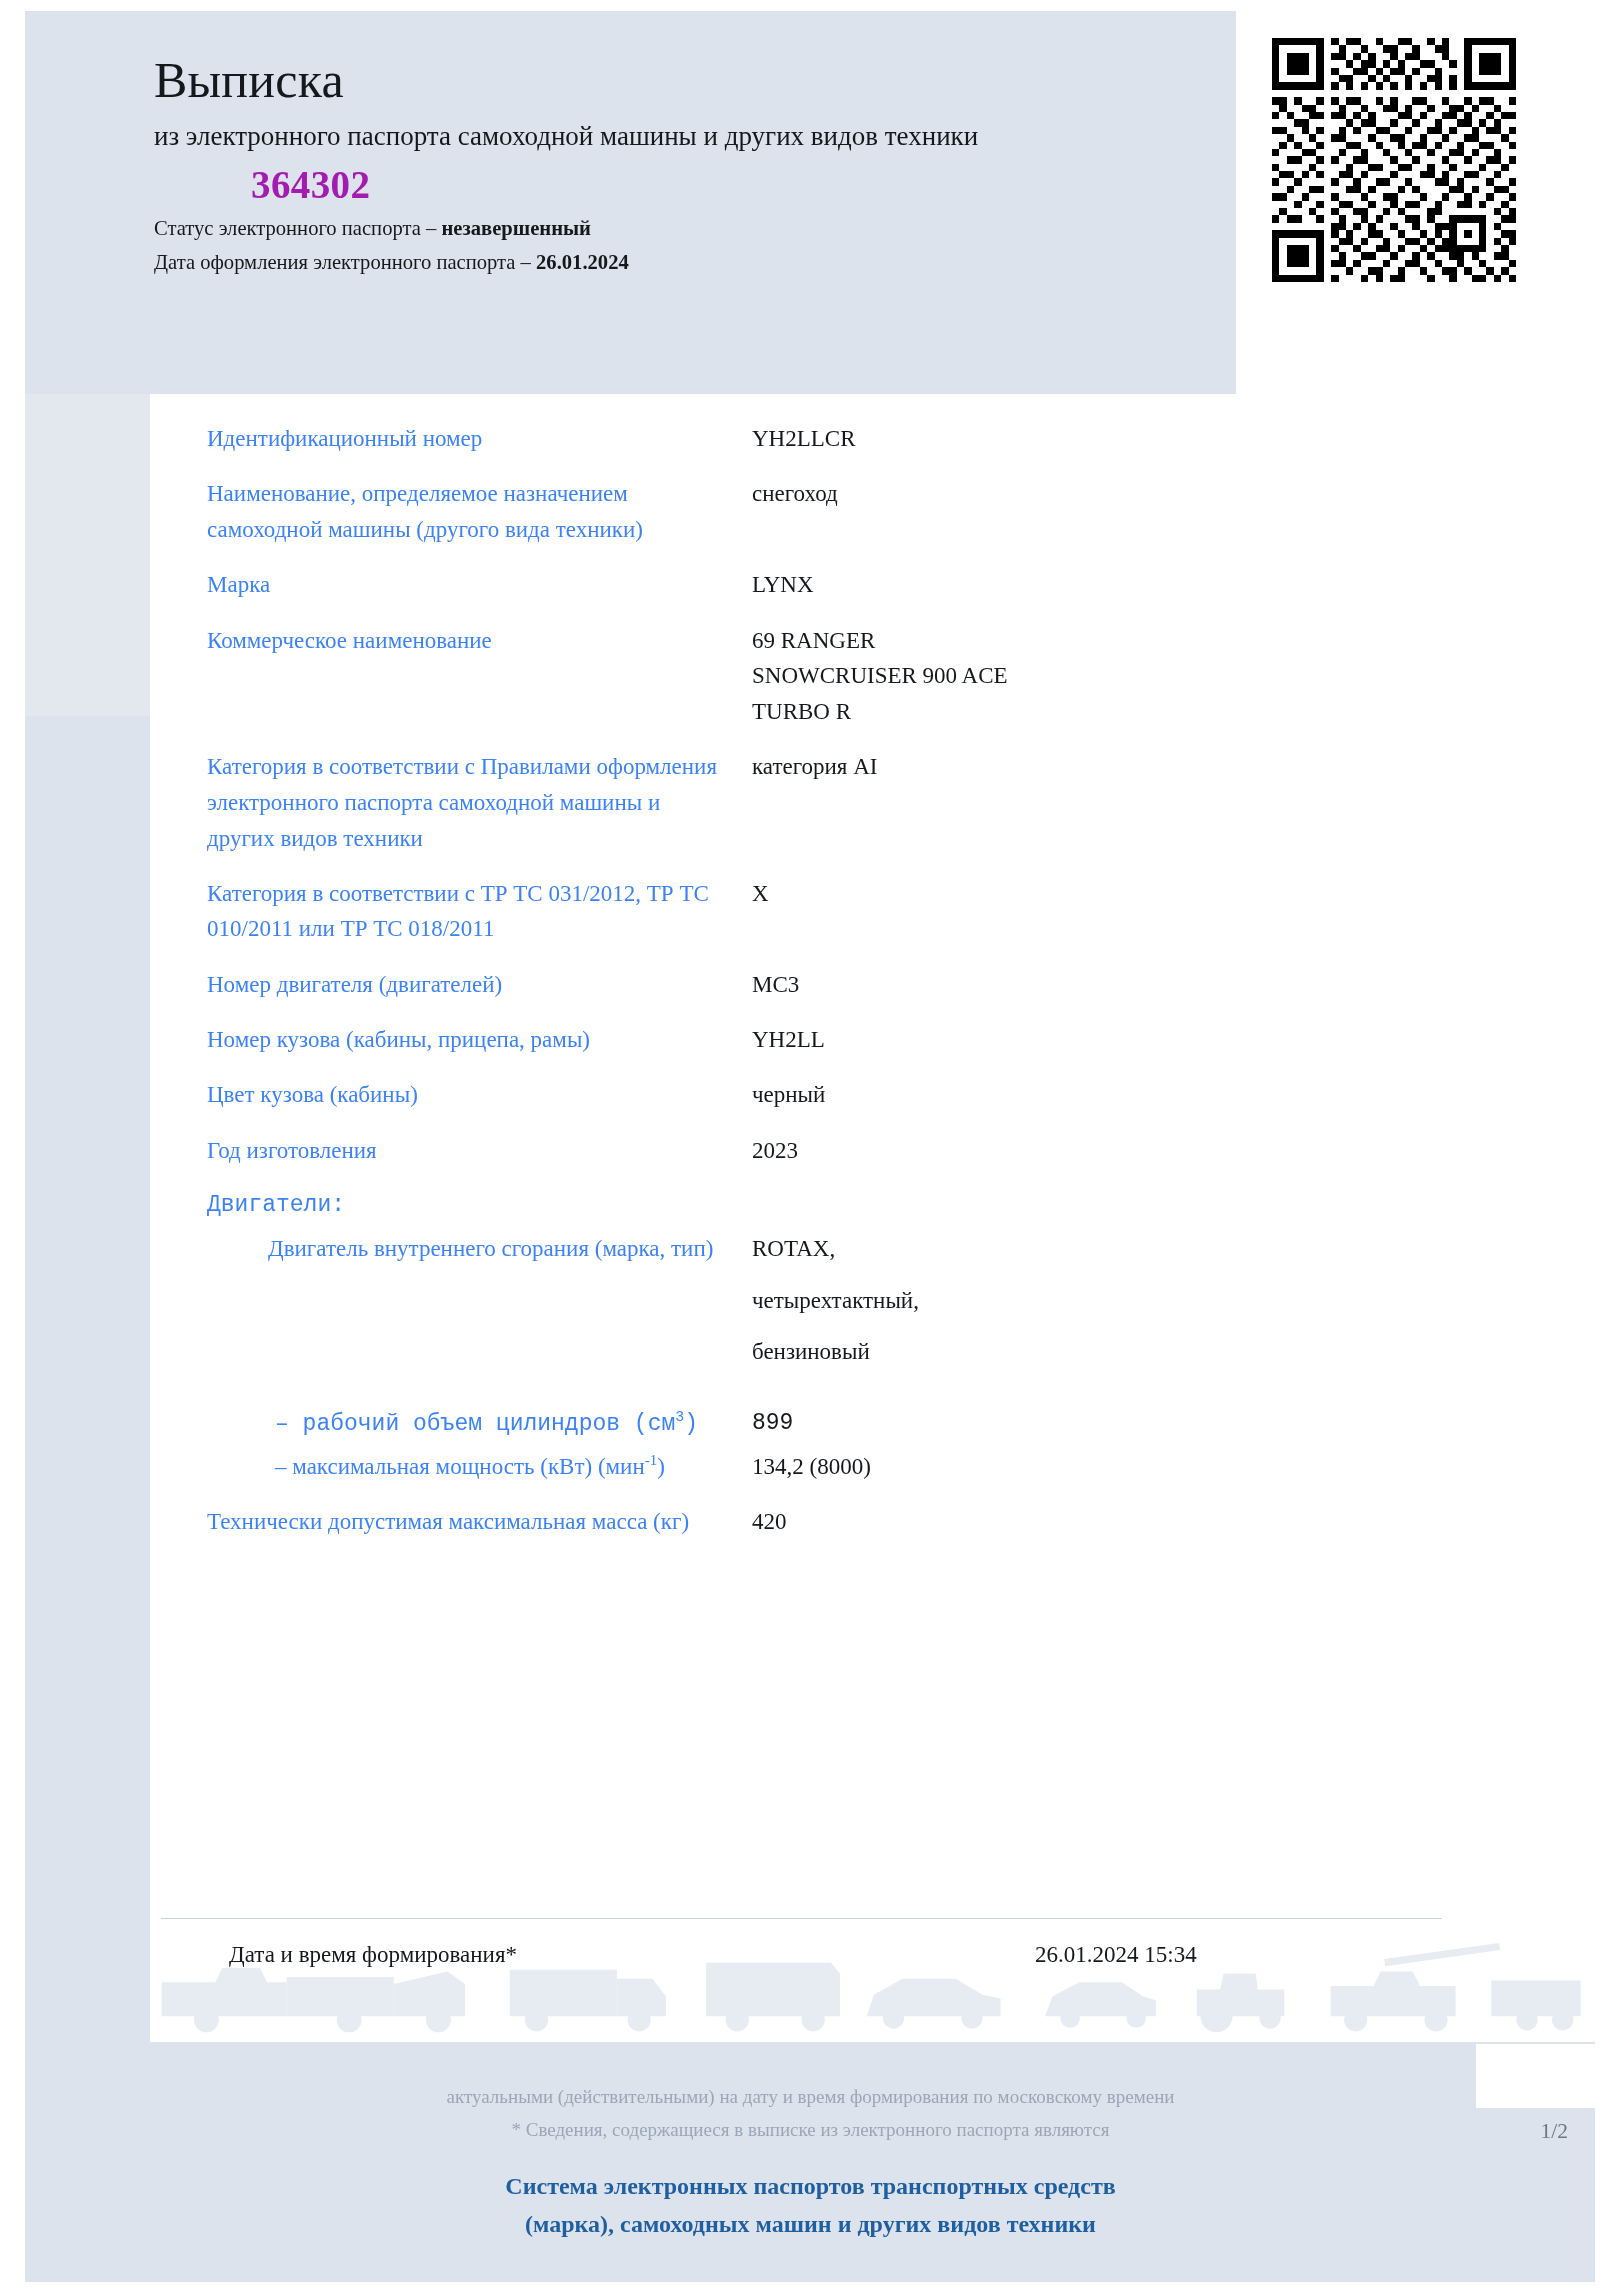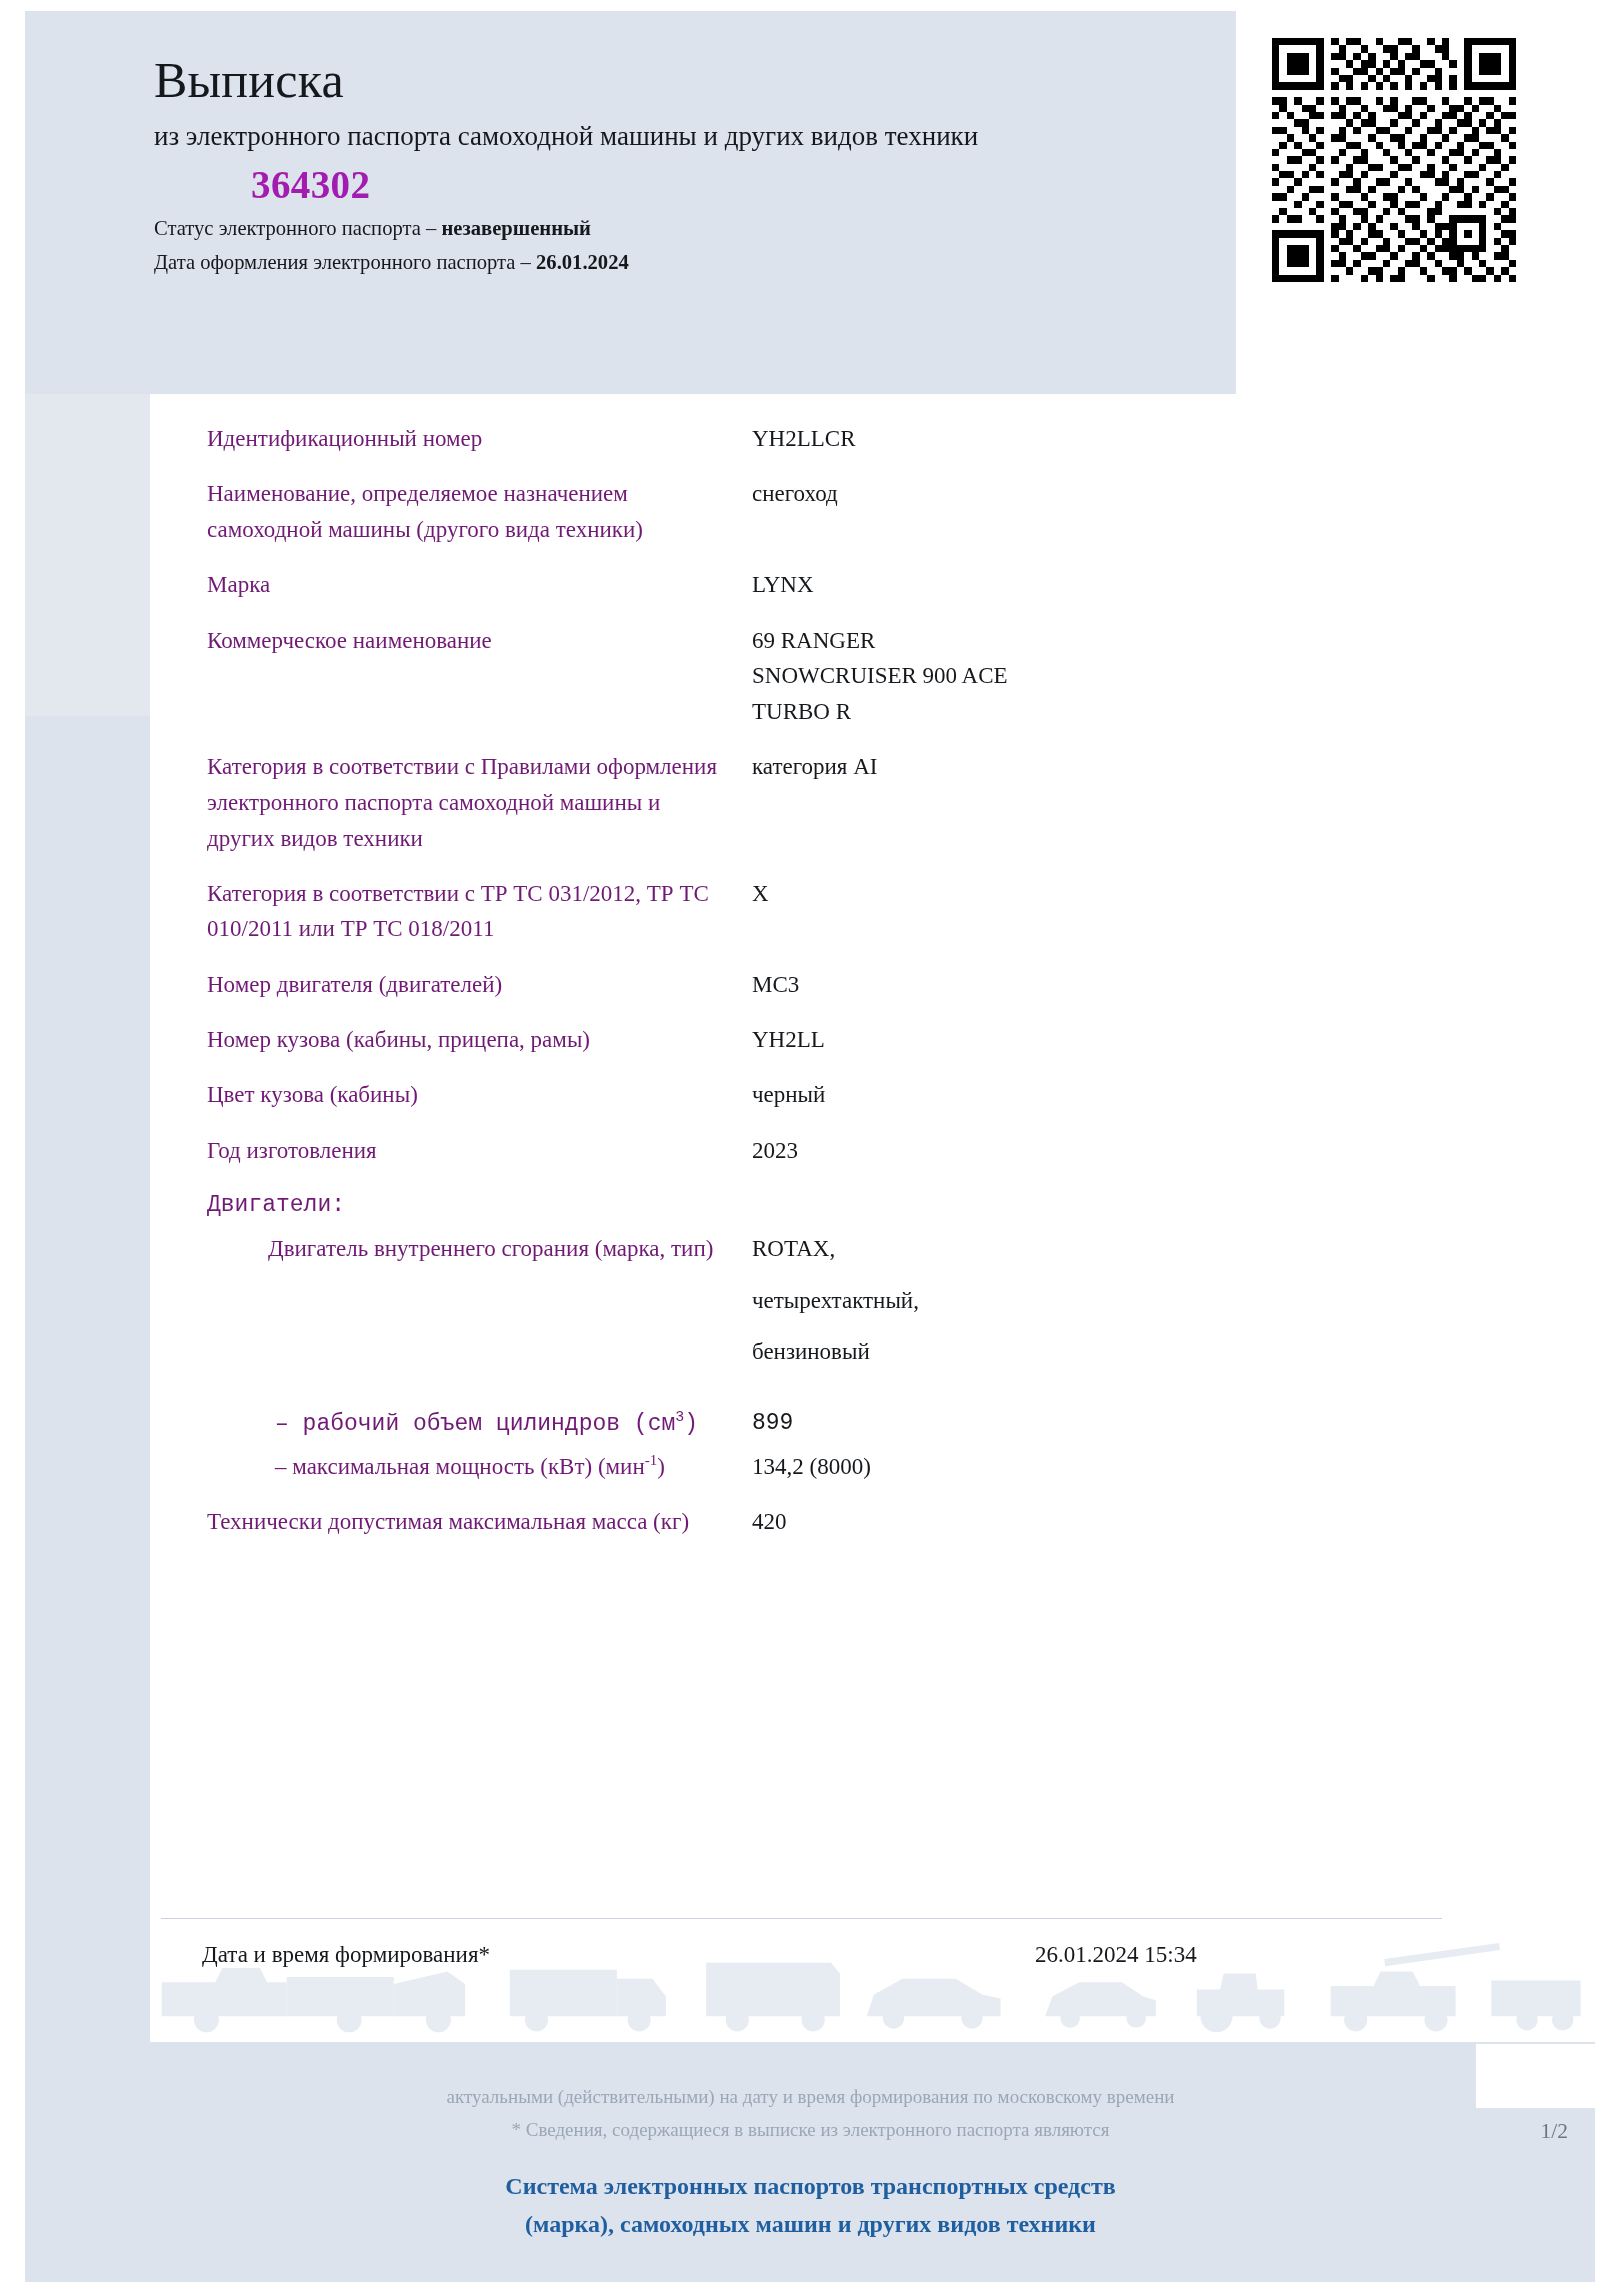--- a/index.html
+++ b/index.html
@@ -108,21 +108,21 @@
     display: flex;
     align-items: flex-start;
     margin-bottom: 19.7px;
   }
   .row.tight { margin-bottom: 7.2px; font-family: Liberation Mono, monospace; }
   .label {
     width: 573px;
     min-width: 573px;
     font-size: 23px;
     line-height: 1.55;
-    color: #701a75;
+    color: #3b82f6;
     padding-left: 57px;
     box-sizing: border-box;
   }
   .label.indent { padding-left: 118px; }
   .label.indent2 { padding-left: 125px; }
   .value {
     flex: 1;
     font-size: 23px;
     line-height: 1.55;
     color: #15181c;
@@ -144,21 +144,21 @@
   .formed-row {
     position: absolute;
     left: 150px;
     top: 1942px;
     width: 1343px;
     display: flex;
   }
   .formed-label {
     width: 573px;
     min-width: 573px;
-    padding-left: 52px;
+    padding-left: 79px;
     box-sizing: border-box;
     font-size: 23px;
     color: #15181c;
   }
   .formed-value {
     font-size: 23px;
     color: #15181c;
     padding-left: 312px;
   }
   

